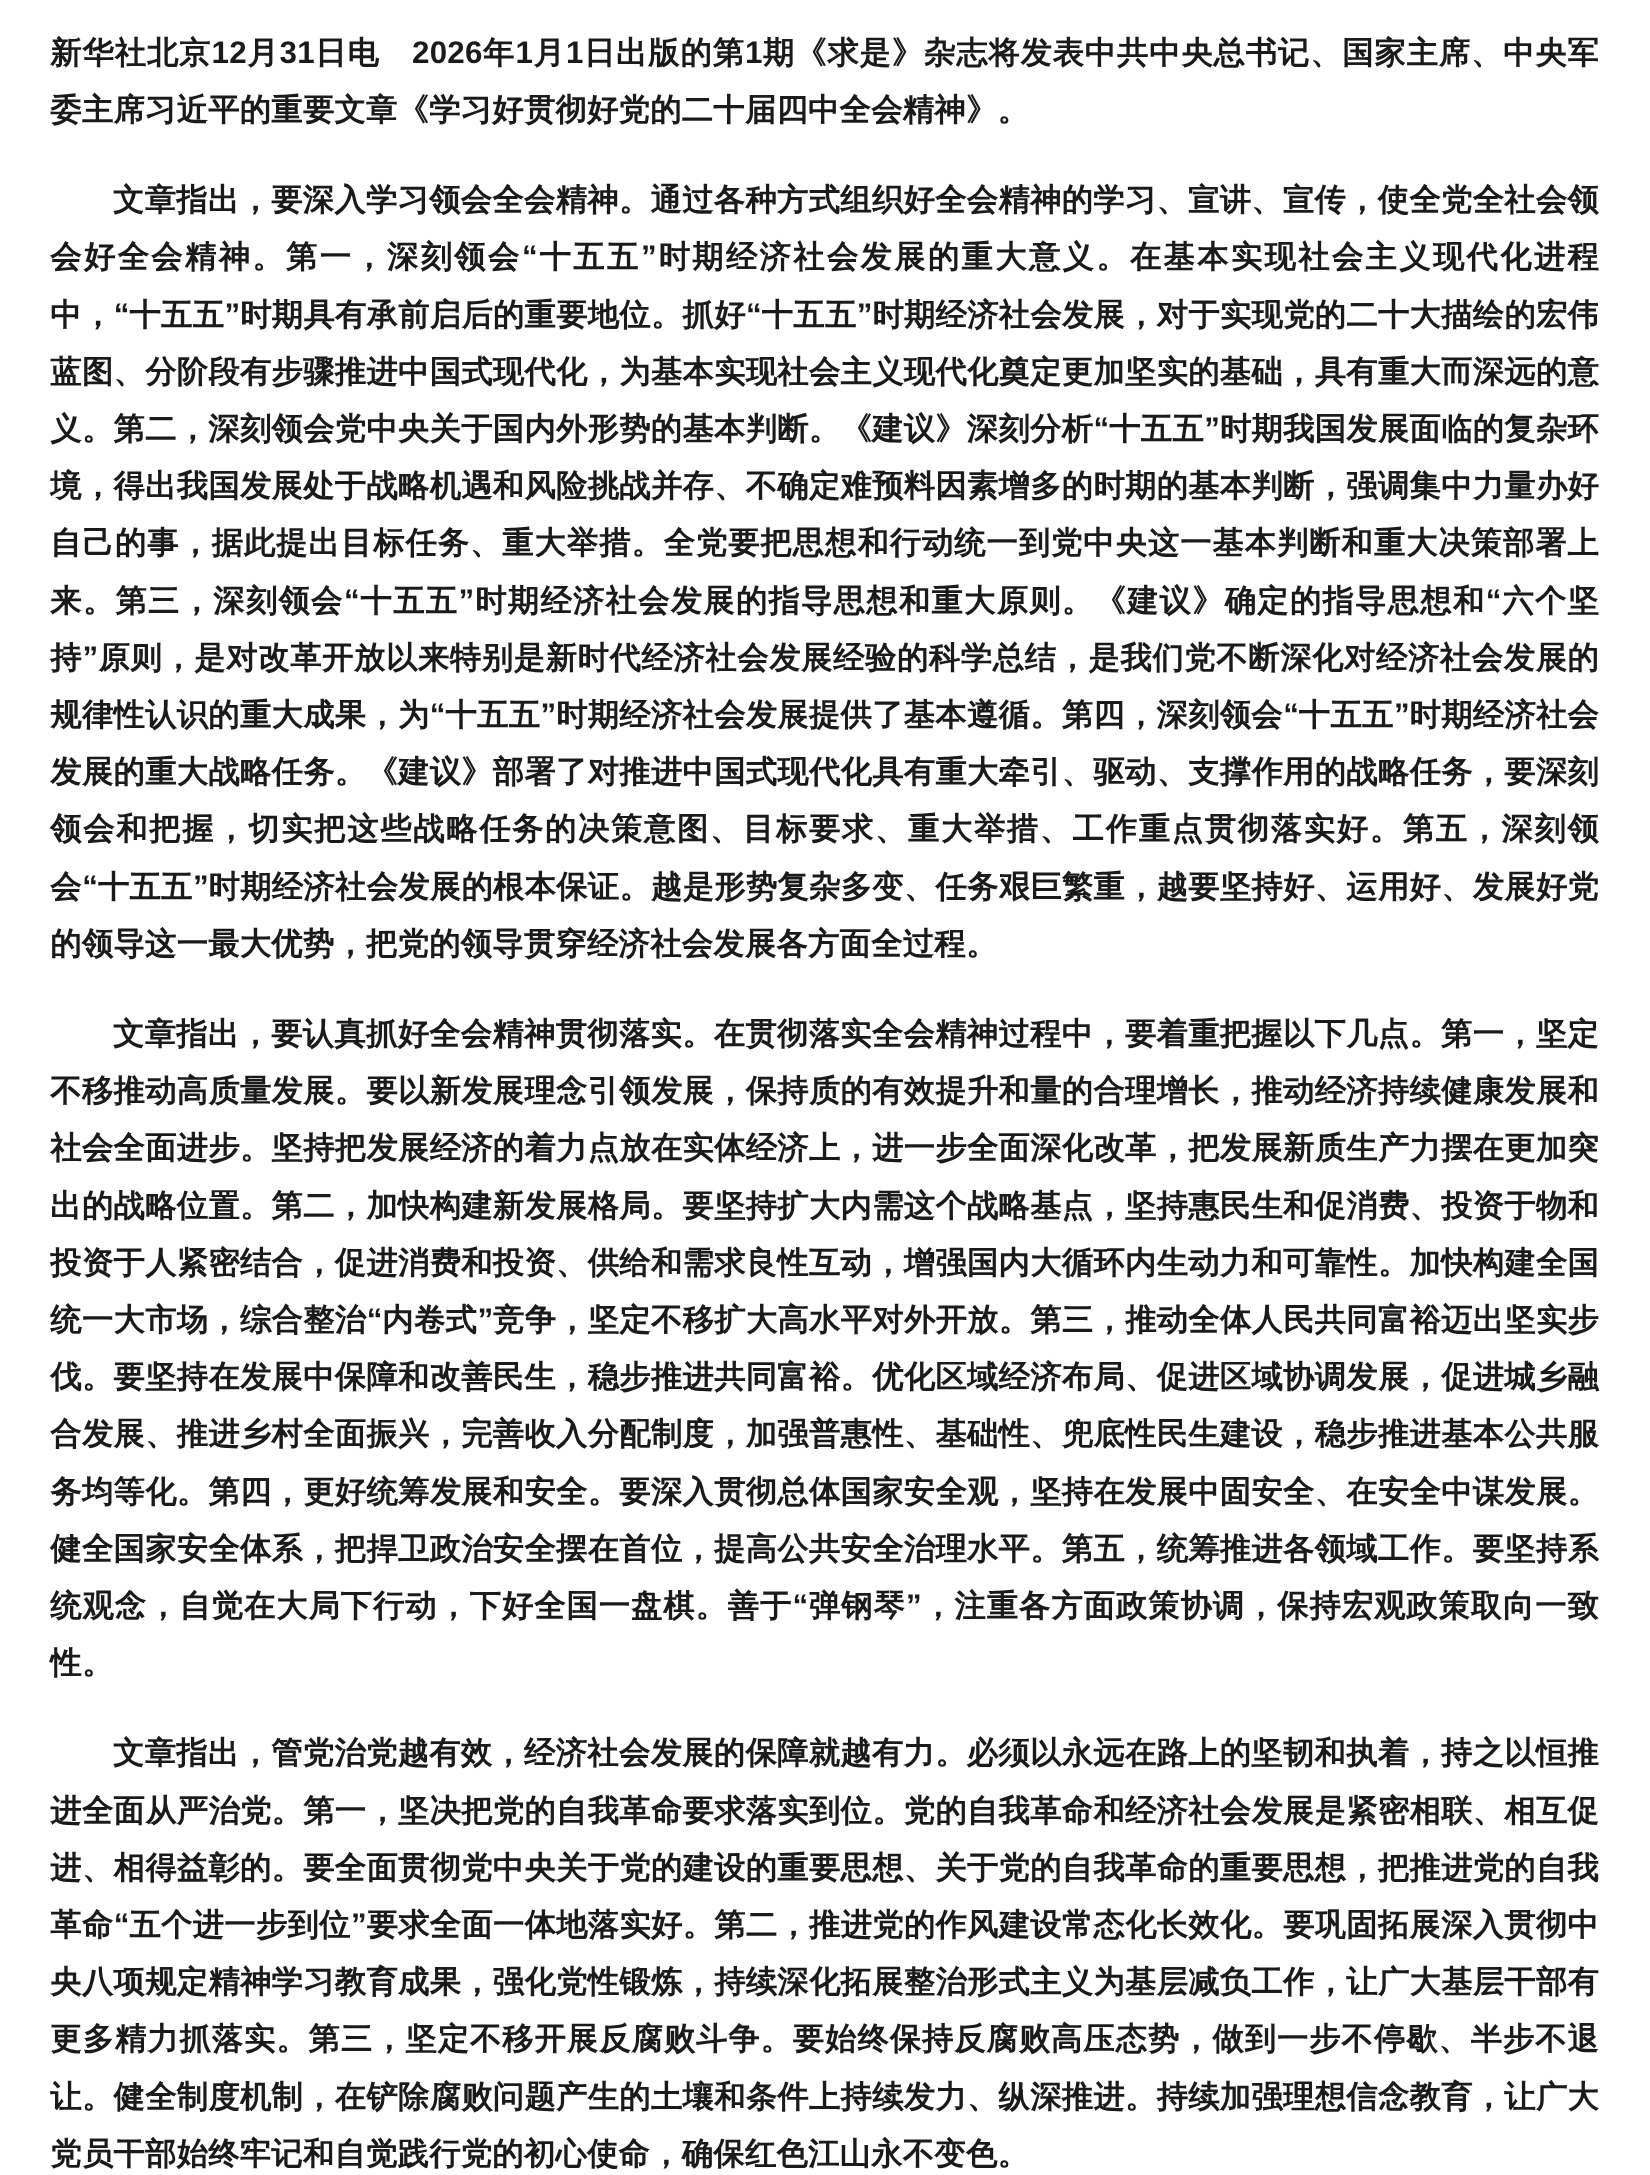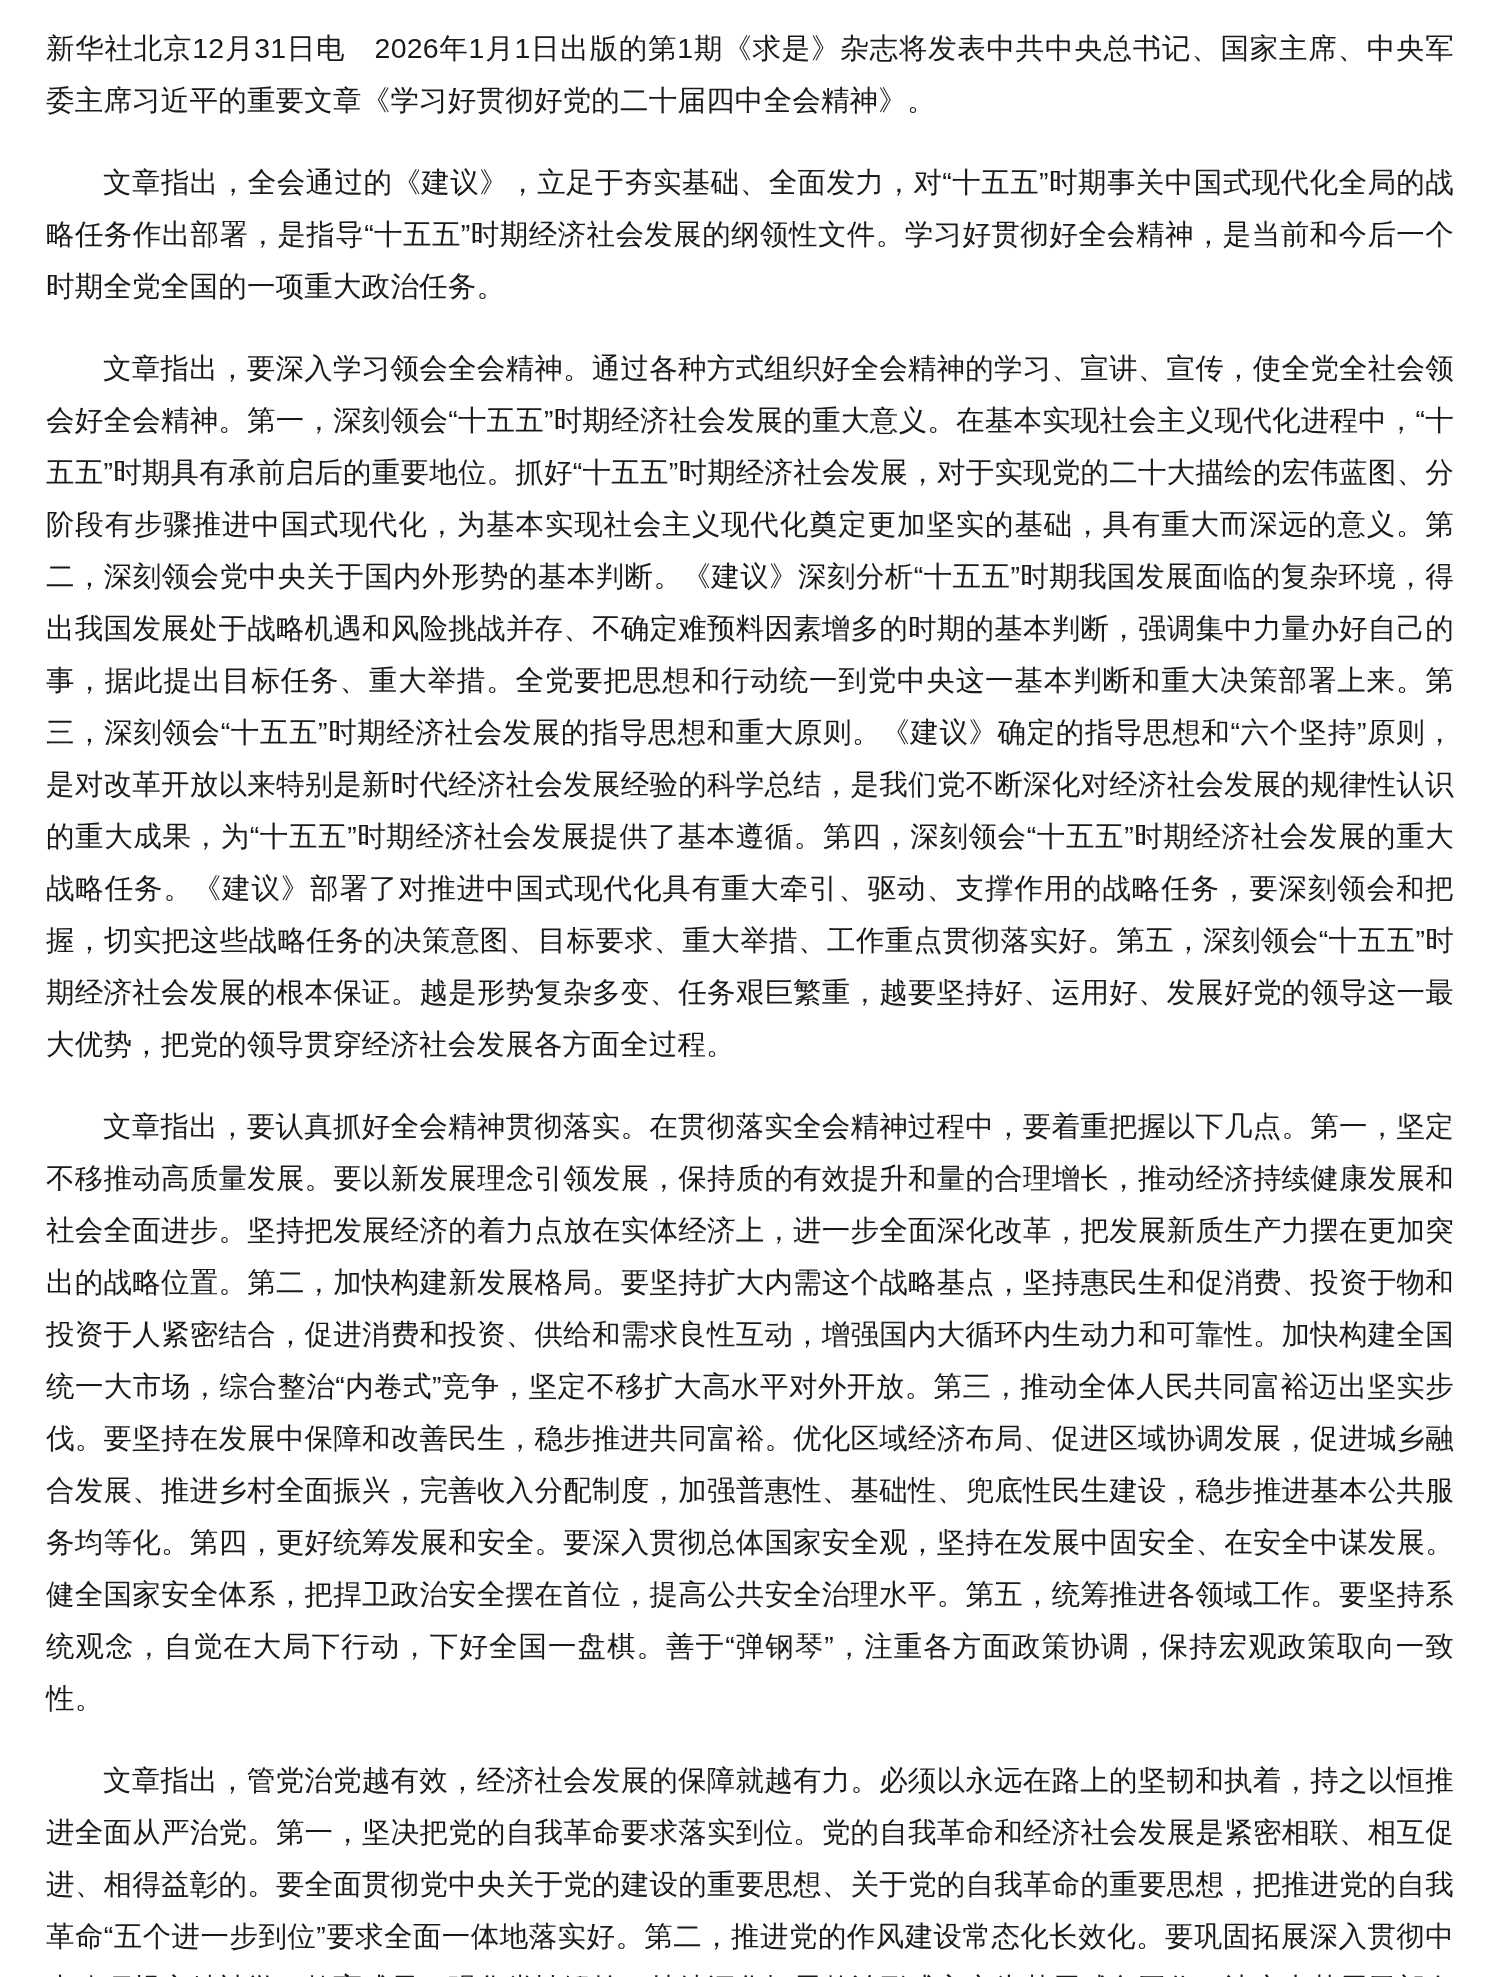--- a/index.html
+++ b/index.html
@@ -23,33 +23,32 @@
     width: 100%;
   }
   .para {
     font-size: 28.5px;
     line-height: 52px;
     color: #1a1a1a;
     text-align: justify;
     text-justify: inter-ideograph;
     margin: 0 0 30px 0;
     letter-spacing: 0.2px;
-    font-weight: 400;
+    font-weight: 700;
   }
   .para.indent {
     text-indent: 2em;
   }
   .para:last-child {
     margin-bottom: 0;
   }
 </style>
 </head>
 <body>
 
 <div class="page">
   <article class="article">
     <p class="para">新华社北京12月31日电　2026年1月1日出版的第1期《求是》杂志将发表中共中央总书记、国家主席、中央军委主席习近平的重要文章《学习好贯彻好党的二十届四中全会精神》。</p>
-    <p class="para indent">文章指出，全会通过的《建议》，立足于夯实基础、全面发力，对“十五五”时期事关中国式现代化全局的战略任务作出部署，是指导“十五五”时期经济社会发展的纲领性文件。学习好贯彻好全会精神，是当前和今后一个时期全党全国的一项重大政治任务。</p>
     <p class="para indent">文章指出，要深入学习领会全会精神。通过各种方式组织好全会精神的学习、宣讲、宣传，使全党全社会领会好全会精神。第一，深刻领会“十五五”时期经济社会发展的重大意义。在基本实现社会主义现代化进程中，“十五五”时期具有承前启后的重要地位。抓好“十五五”时期经济社会发展，对于实现党的二十大描绘的宏伟蓝图、分阶段有步骤推进中国式现代化，为基本实现社会主义现代化奠定更加坚实的基础，具有重大而深远的意义。第二，深刻领会党中央关于国内外形势的基本判断。《建议》深刻分析“十五五”时期我国发展面临的复杂环境，得出我国发展处于战略机遇和风险挑战并存、不确定难预料因素增多的时期的基本判断，强调集中力量办好自己的事，据此提出目标任务、重大举措。全党要把思想和行动统一到党中央这一基本判断和重大决策部署上来。第三，深刻领会“十五五”时期经济社会发展的指导思想和重大原则。《建议》确定的指导思想和“六个坚持”原则，是对改革开放以来特别是新时代经济社会发展经验的科学总结，是我们党不断深化对经济社会发展的规律性认识的重大成果，为“十五五”时期经济社会发展提供了基本遵循。第四，深刻领会“十五五”时期经济社会发展的重大战略任务。《建议》部署了对推进中国式现代化具有重大牵引、驱动、支撑作用的战略任务，要深刻领会和把握，切实把这些战略任务的决策意图、目标要求、重大举措、工作重点贯彻落实好。第五，深刻领会“十五五”时期经济社会发展的根本保证。越是形势复杂多变、任务艰巨繁重，越要坚持好、运用好、发展好党的领导这一最大优势，把党的领导贯穿经济社会发展各方面全过程。</p>
     <p class="para indent">文章指出，要认真抓好全会精神贯彻落实。在贯彻落实全会精神过程中，要着重把握以下几点。第一，坚定不移推动高质量发展。要以新发展理念引领发展，保持质的有效提升和量的合理增长，推动经济持续健康发展和社会全面进步。坚持把发展经济的着力点放在实体经济上，进一步全面深化改革，把发展新质生产力摆在更加突出的战略位置。第二，加快构建新发展格局。要坚持扩大内需这个战略基点，坚持惠民生和促消费、投资于物和投资于人紧密结合，促进消费和投资、供给和需求良性互动，增强国内大循环内生动力和可靠性。加快构建全国统一大市场，综合整治“内卷式”竞争，坚定不移扩大高水平对外开放。第三，推动全体人民共同富裕迈出坚实步伐。要坚持在发展中保障和改善民生，稳步推进共同富裕。优化区域经济布局、促进区域协调发展，促进城乡融合发展、推进乡村全面振兴，完善收入分配制度，加强普惠性、基础性、兜底性民生建设，稳步推进基本公共服务均等化。第四，更好统筹发展和安全。要深入贯彻总体国家安全观，坚持在发展中固安全、在安全中谋发展。健全国家安全体系，把捍卫政治安全摆在首位，提高公共安全治理水平。第五，统筹推进各领域工作。要坚持系统观念，自觉在大局下行动，下好全国一盘棋。善于“弹钢琴”，注重各方面政策协调，保持宏观政策取向一致性。</p>
     <p class="para indent">文章指出，管党治党越有效，经济社会发展的保障就越有力。必须以永远在路上的坚韧和执着，持之以恒推进全面从严治党。第一，坚决把党的自我革命要求落实到位。党的自我革命和经济社会发展是紧密相联、相互促进、相得益彰的。要全面贯彻党中央关于党的建设的重要思想、关于党的自我革命的重要思想，把推进党的自我革命“五个进一步到位”要求全面一体地落实好。第二，推进党的作风建设常态化长效化。要巩固拓展深入贯彻中央八项规定精神学习教育成果，强化党性锻炼，持续深化拓展整治形式主义为基层减负工作，让广大基层干部有更多精力抓落实。第三，坚定不移开展反腐败斗争。要始终保持反腐败高压态势，做到一步不停歇、半步不退让。健全制度机制，在铲除腐败问题产生的土壤和条件上持续发力、纵深推进。持续加强理想信念教育，让广大党员干部始终牢记和自觉践行党的初心使命，确保红色江山永不变色。</p>
   </article>
 </div>
 
 </body></html>

